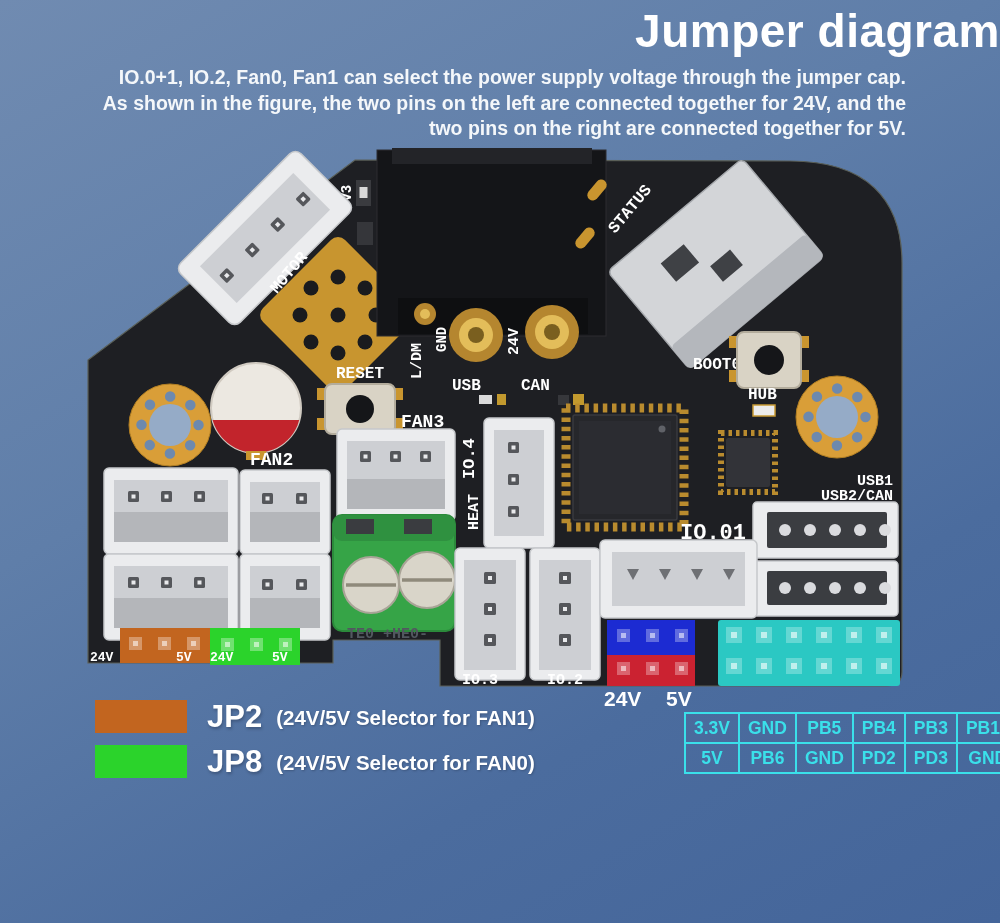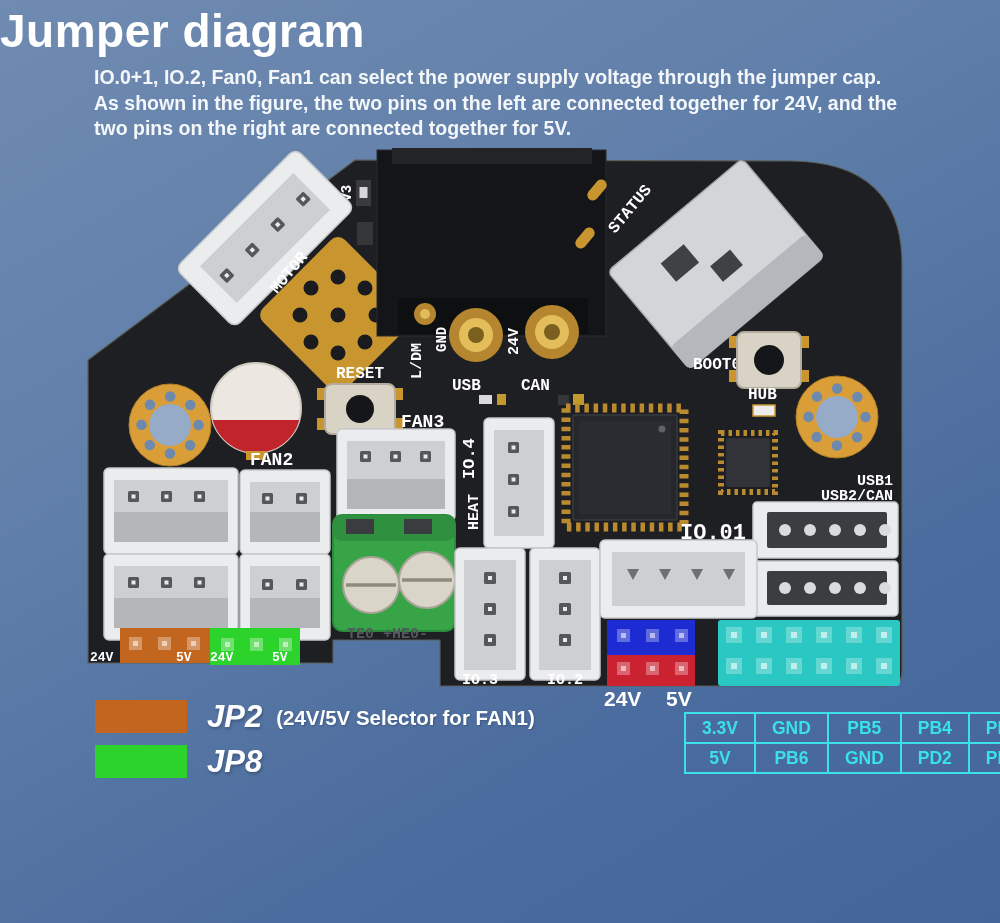--- a/index.html
+++ b/index.html
@@ -1,46 +1,46 @@
 <!DOCTYPE html>
 <html><head>
 <meta charset="utf-8">
 <style>
   html,body{margin:0;padding:0;background:#46689a;}
   .page{
     position:relative;width:1000px;height:923px;overflow:hidden;
     background:linear-gradient(150deg,#708bb1 0%,#5f7ea9 38%,#4b6c9e 72%,#44659a 100%);
     font-family:"Liberation Sans",sans-serif;color:#fff;
   }
-  .header{position:absolute;top:2px;left:0;width:1000px;text-align:left;}
+  .header{position:absolute;top:2px;left:0;width:1000px;text-align:right;}
   .title{margin:2px 0 7px;font-size:46px;font-weight:700;letter-spacing:.5px;}
   .desc{margin:0 auto;width:812px;font-size:19.5px;line-height:1.31;font-weight:700;color:#f4f7fa;}
   .board-svg{position:absolute;left:0;top:148px;}
 
   
   .brd{fill:#1e1f23;stroke:#5a5f58;stroke-width:1.2;}
   .con-outer{fill:#ebecee;stroke:#c6c8cb;stroke-width:1.5;}
   .con-inner{fill:#cdcfd3;}
   .con-floor{fill:#b4b6ba;}
   .pin{fill:#55575b;}
   .pin-dot{fill:#e9eaec;}
   .gold{fill:#c9952f;}
   .st{font-family:"Liberation Mono","DejaVu Sans Mono",monospace;font-weight:700;fill:#ffffff;}
   .dim{fill:#51585f;}
   .sans{font-family:"Liberation Sans",sans-serif;font-weight:700;fill:#ffffff;}
 
   .legend{position:absolute;left:95px;top:700px;}
   .legend-row{display:flex;align-items:center;height:33px;margin-bottom:12px;}
   .legend-swatch{width:92px;height:33px;margin-right:20px;flex:none;}
-  .legend-name{font-size:31px;font-weight:700;text-shadow:1px 2px 3px rgba(25,35,55,.35);font-style:italic;}
+  .legend-name{font-size:31px;font-weight:700;text-shadow:1px 2px 3px rgba(25,35,55,.35);}
   .legend-desc{font-size:20.5px;font-weight:700;margin-left:14px;padding-top:3px;text-shadow:1px 1px 2px rgba(25,35,55,.3);}
 
   .pin-table{position:absolute;left:684px;top:712px;border-collapse:collapse;
     font-weight:700;font-size:17.5px;}
-  .pin-table td{border:2px solid currentColor;text-align:center;padding:1px 16px;min-width:34px;height:26px;}
+  .pin-table td{border:2px solid currentColor;text-align:center;padding:1px 8px;min-width:34px;height:26px;}
 </style>
 </head>
 <body>
 
 <div class="page">
 
   <div class="header">
     <h1 class="title">Jumper diagram</h1>
     <p class="desc">IO.0+1, IO.2, Fan0, Fan1 can select the power supply voltage through the jumper cap. As shown in the figure, the two pins on the left are connected together for 24V, and the two pins on the right are connected together for 5V.</p>
   </div>
@@ -403,20 +403,21 @@
 
   <div class="legend">
     <div class="legend-row">
       <span class="legend-swatch" style="background: rgb(194, 101, 31);"></span>
       <span class="legend-name">JP2</span>
       <span class="legend-desc">(24V/5V Selector for FAN1)</span>
     </div>
     <div class="legend-row">
       <span class="legend-swatch" style="background: rgb(43, 211, 43);"></span>
       <span class="legend-name">JP8</span>
+      <span class="legend-desc">(24V/5V Selector for FAN0)</span>
     </div>
   </div>
 
   <table class="pin-table" style="color: rgb(58, 224, 234);">
     <tbody>
         <tr>
       <td>3.3V</td>
       <td>GND</td>
       <td>PB5</td>
       <td>PB4</td>

